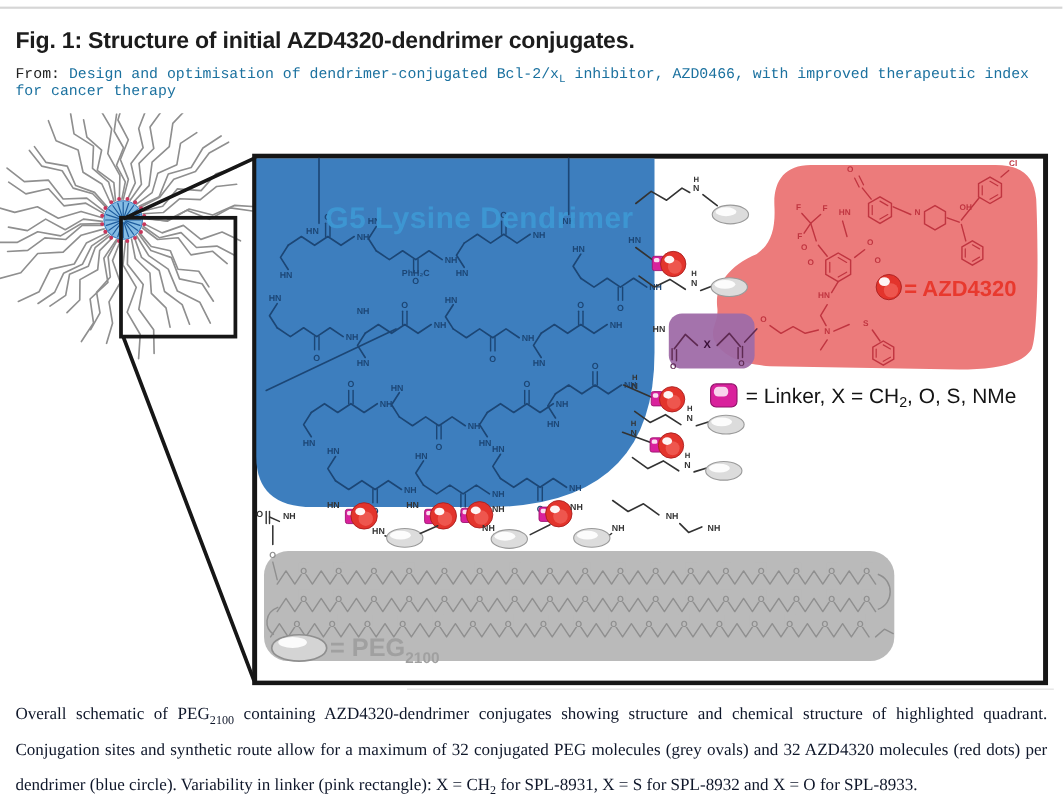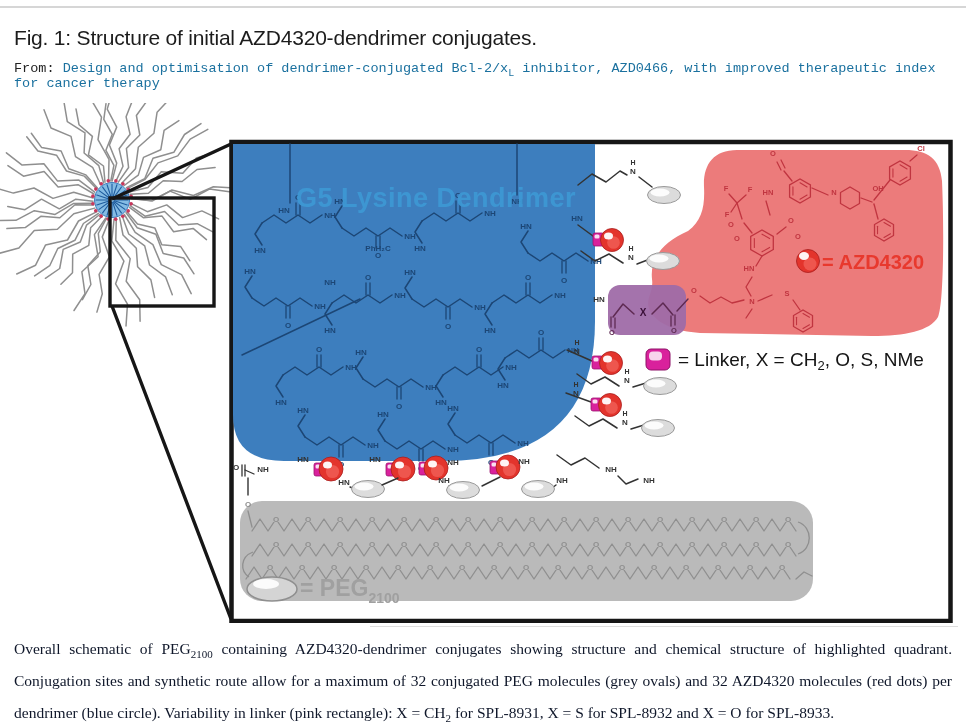--- a/index.html
+++ b/index.html
@@ -1,18 +1,18 @@
 <!DOCTYPE html>
 <html><head>
 <meta charset="utf-8">
 <style>
   html,body{margin:0;padding:0;background:#fff}
   body{width:966px;height:723px;overflow:hidden;font-family:"Liberation Sans",sans-serif;position:relative}
   .top-rule{height:2px;background:#d6d6d6;margin:6px 0 0 0}
-  .page-title{font-size:21px;font-weight:400;color:#1c1c1c;margin:18px 0 0 14px;letter-spacing:-0.2px;font-family:"Liberation Sans",sans-serif}
+  .page-title{font-size:21px;font-weight:700;color:#1c1c1c;margin:18px 0 0 14px;letter-spacing:-0.2px;font-family:"Liberation Sans",sans-serif}
   .from-line{font-family:Liberation Mono, monospace;font-size:13.5px;color:#222;margin:11px 0 0 14px}
   .from-line a{color:#1b719f;text-decoration:none}
   .from-line sub{font-size:10px;line-height:0}
   .figure-wrap{position:relative;margin-top:12px}
   .partial-rule{position:absolute;left:370px;top:523px;width:588px;height:1px;background:#dedede}
   .caption{font-family:Liberation Serif, serif;font-size:15.5px;color:#0f172a;line-height:2.05;text-align:justify;margin:6px 14px 0 14px}
   .caption sub{font-size:11px;line-height:0}
   svg text{font-family:"Liberation Sans",sans-serif}
 </style>
 </head>

